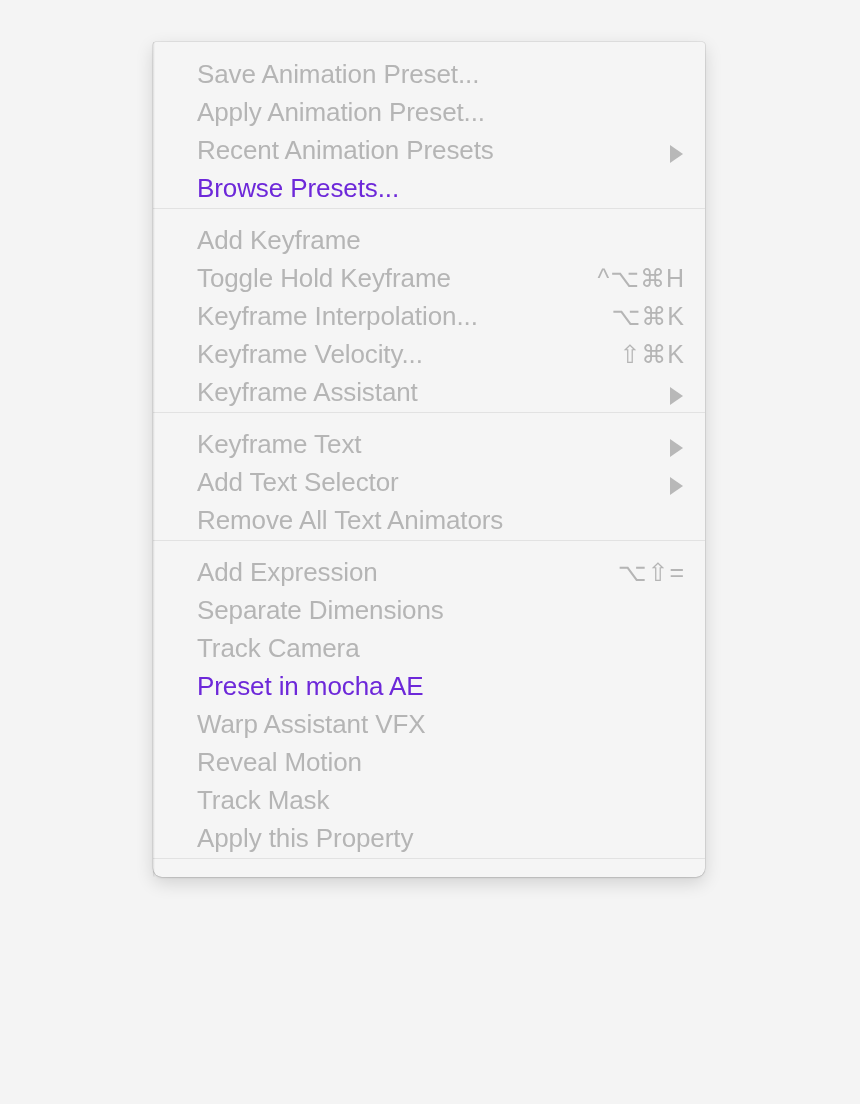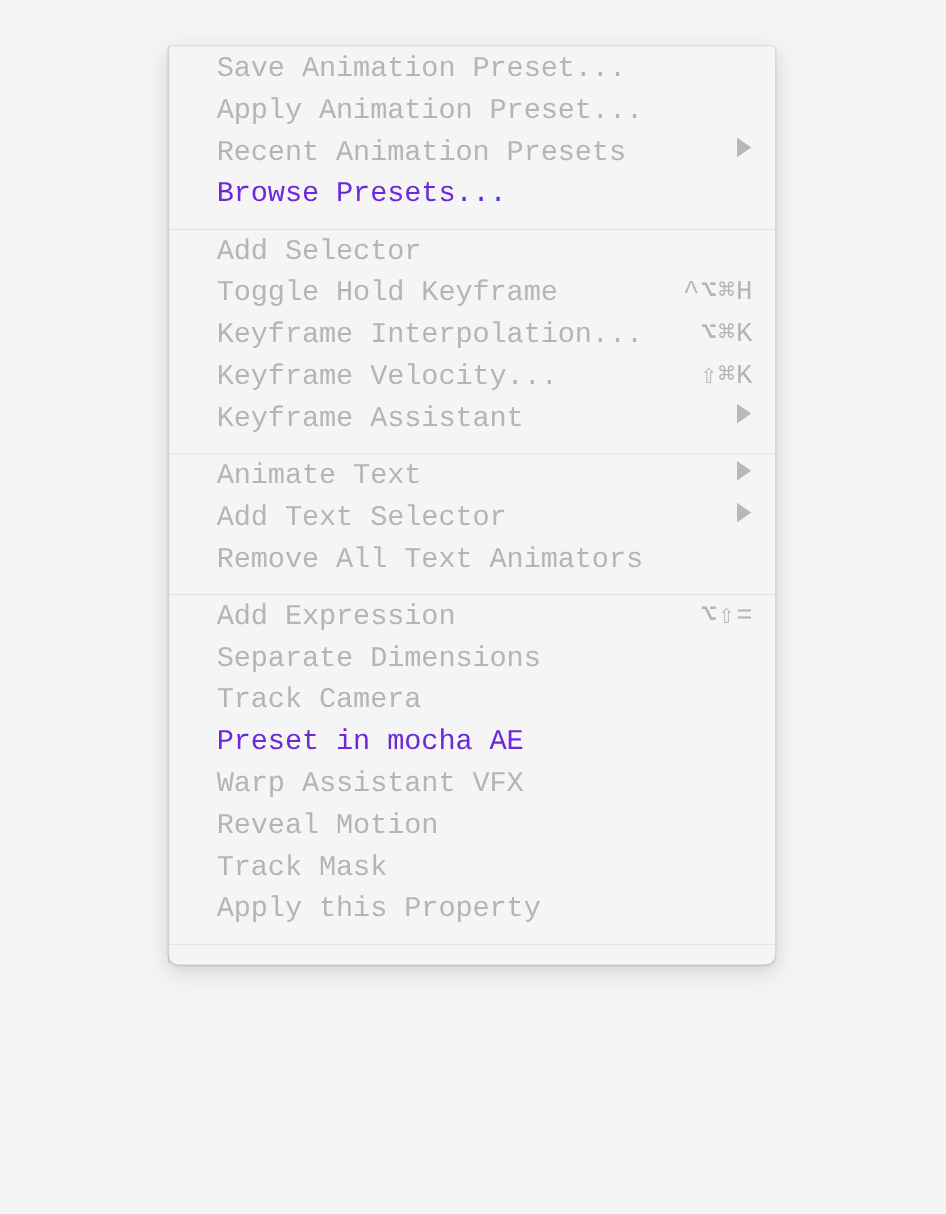--- a/index.html
+++ b/index.html
@@ -50,25 +50,24 @@
 
   .separator {
     height:1px;
     background:#e2e2e2;
     margin:7px 0 6px 0;
   }
 
   .item {
     position:relative;
     display:flex;
-    align-items:flex-start;
+    align-items:flex-end;
     height:38px;
     padding:0 20px 0 44px;
     white-space:nowrap;
-    font-family:Liberation Mono, monospace;
   }
 
   .item .label {
     font-size:26px;
     line-height:1;
     letter-spacing:-0.1px;
   }
 
   
   .item.disabled .label,
@@ -115,21 +114,21 @@
           <span class="arrow"></span>
         </div>
         <div class="item enabled">
           <span class="label">Browse Presets...</span>
           <span class="spacer"></span>
         </div>
       </div>
       <div class="separator"></div>
       <div class="section">
         <div class="item disabled">
-          <span class="label">Add Selector</span>
+          <span class="label">Add Keyframe</span>
           <span class="spacer"></span>
         </div>
         <div class="item disabled">
           <span class="label">Toggle Hold Keyframe</span>
           <span class="spacer"></span>
           <span class="shortcut">^⌥⌘H</span>
         </div>
         <div class="item disabled">
           <span class="label">Keyframe Interpolation...</span>
           <span class="spacer"></span>
@@ -142,21 +141,21 @@
         </div>
         <div class="item disabled">
           <span class="label">Keyframe Assistant</span>
           <span class="spacer"></span>
           <span class="arrow"></span>
         </div>
       </div>
       <div class="separator"></div>
       <div class="section">
         <div class="item disabled">
-          <span class="label">Animate Text</span>
+          <span class="label">Keyframe Text</span>
           <span class="spacer"></span>
           <span class="arrow"></span>
         </div>
         <div class="item disabled">
           <span class="label">Add Text Selector</span>
           <span class="spacer"></span>
           <span class="arrow"></span>
         </div>
         <div class="item disabled">
           <span class="label">Remove All Text Animators</span>

